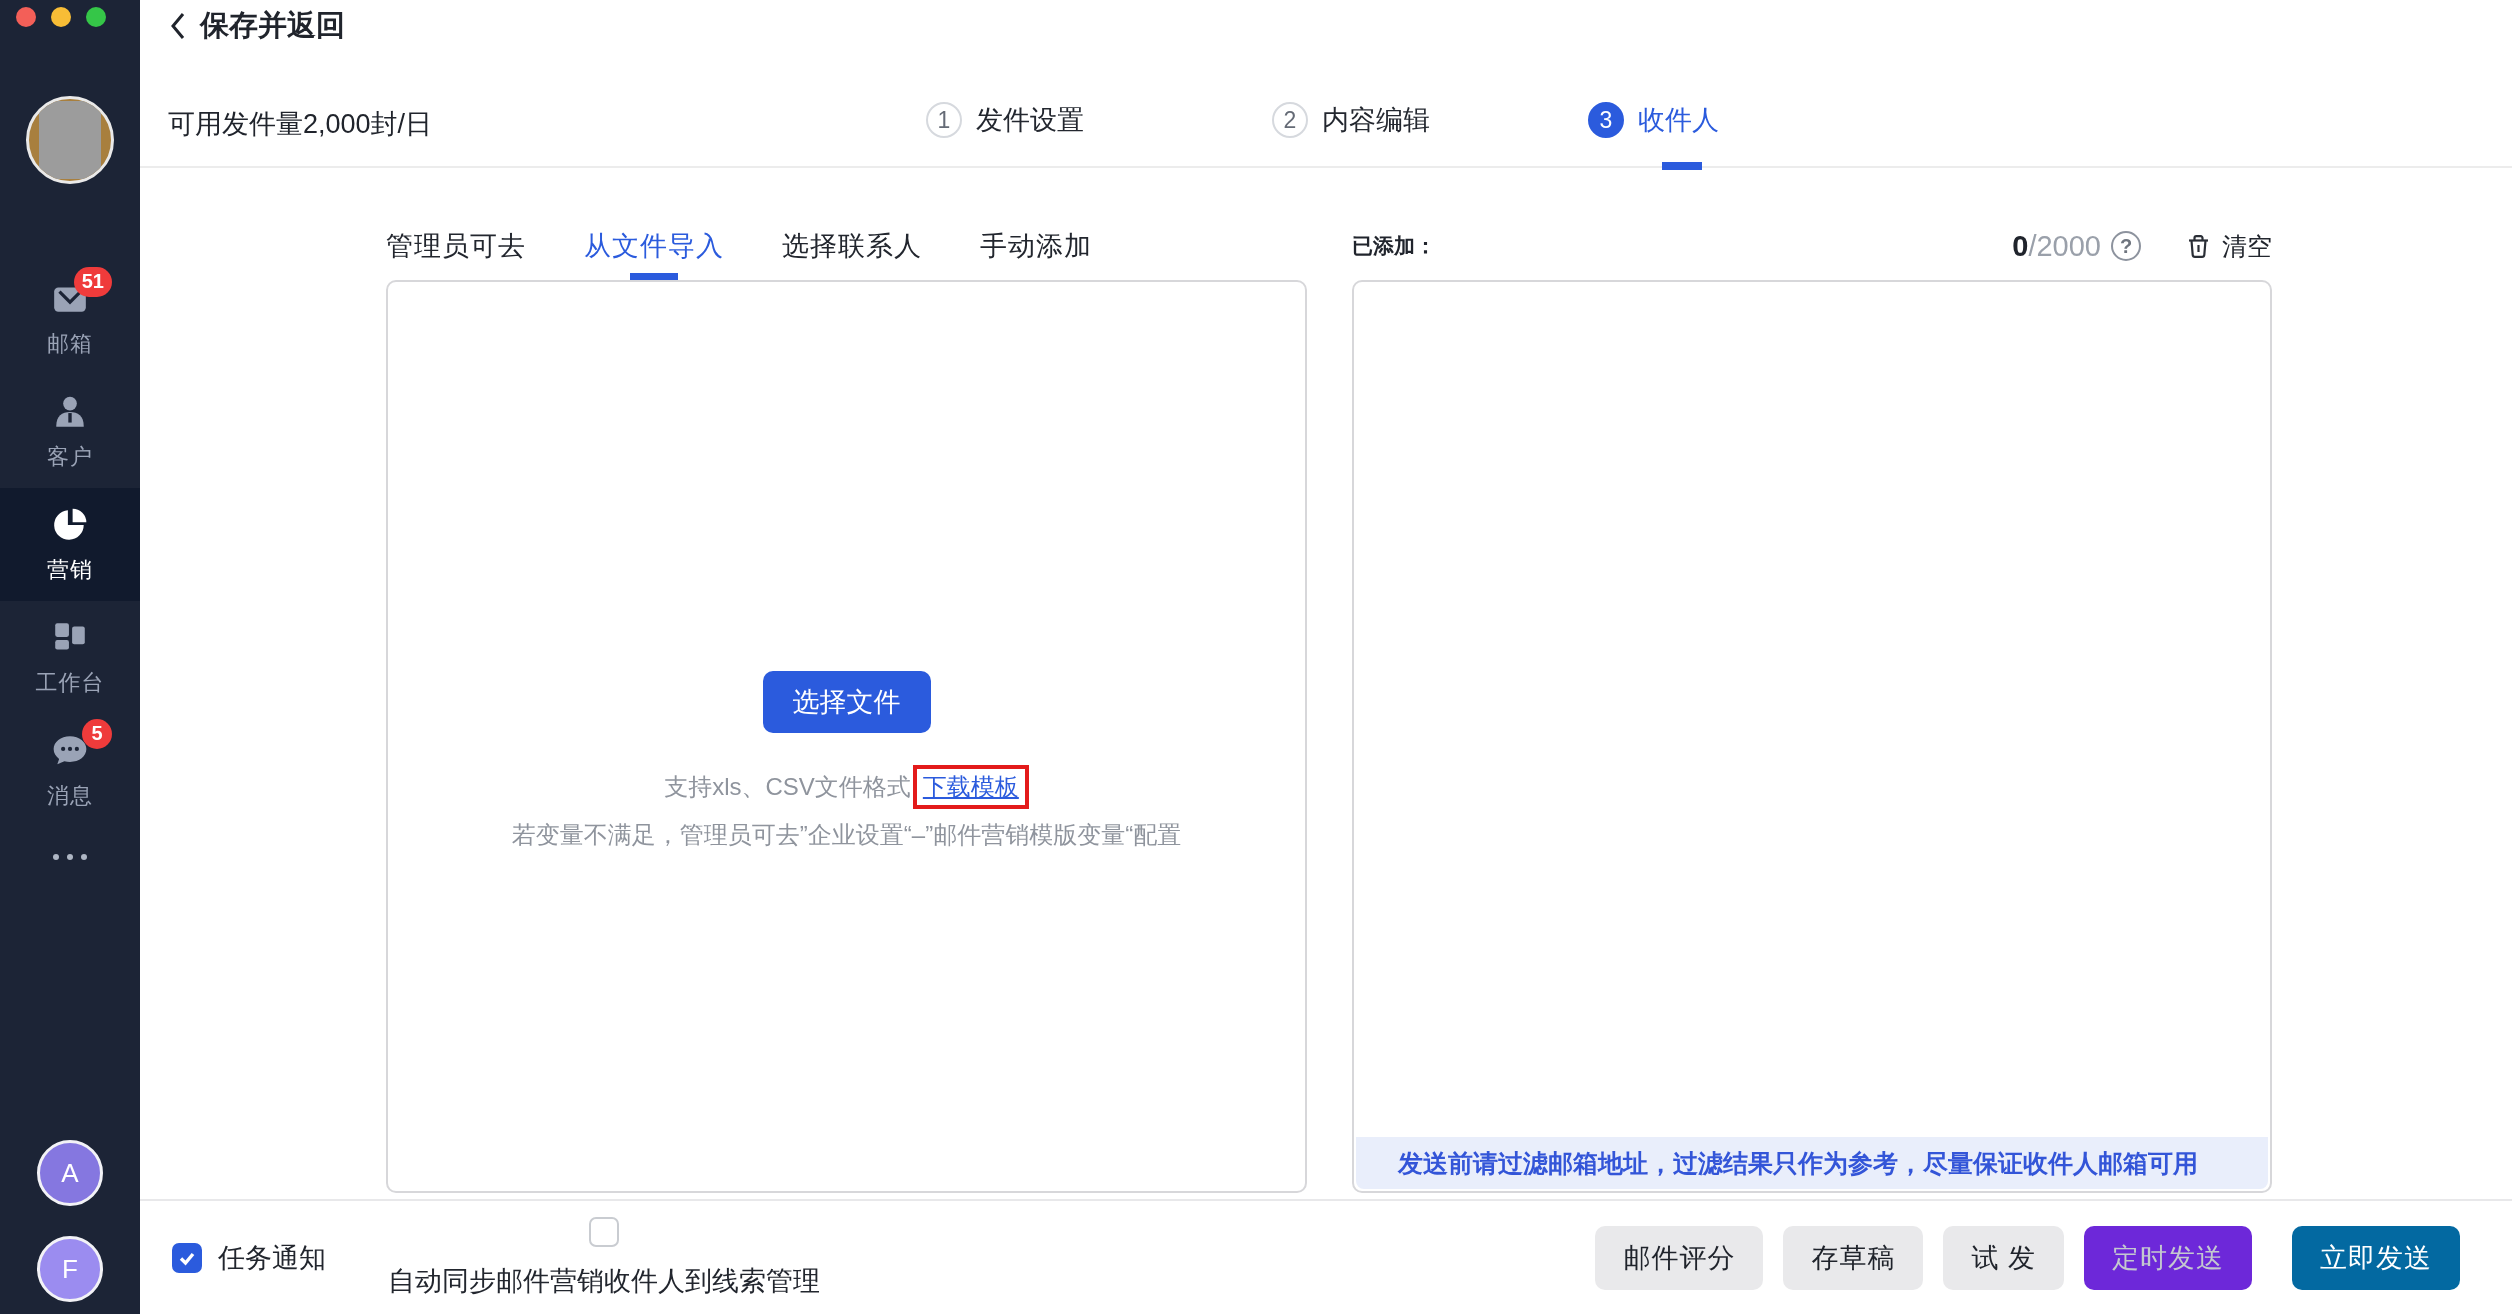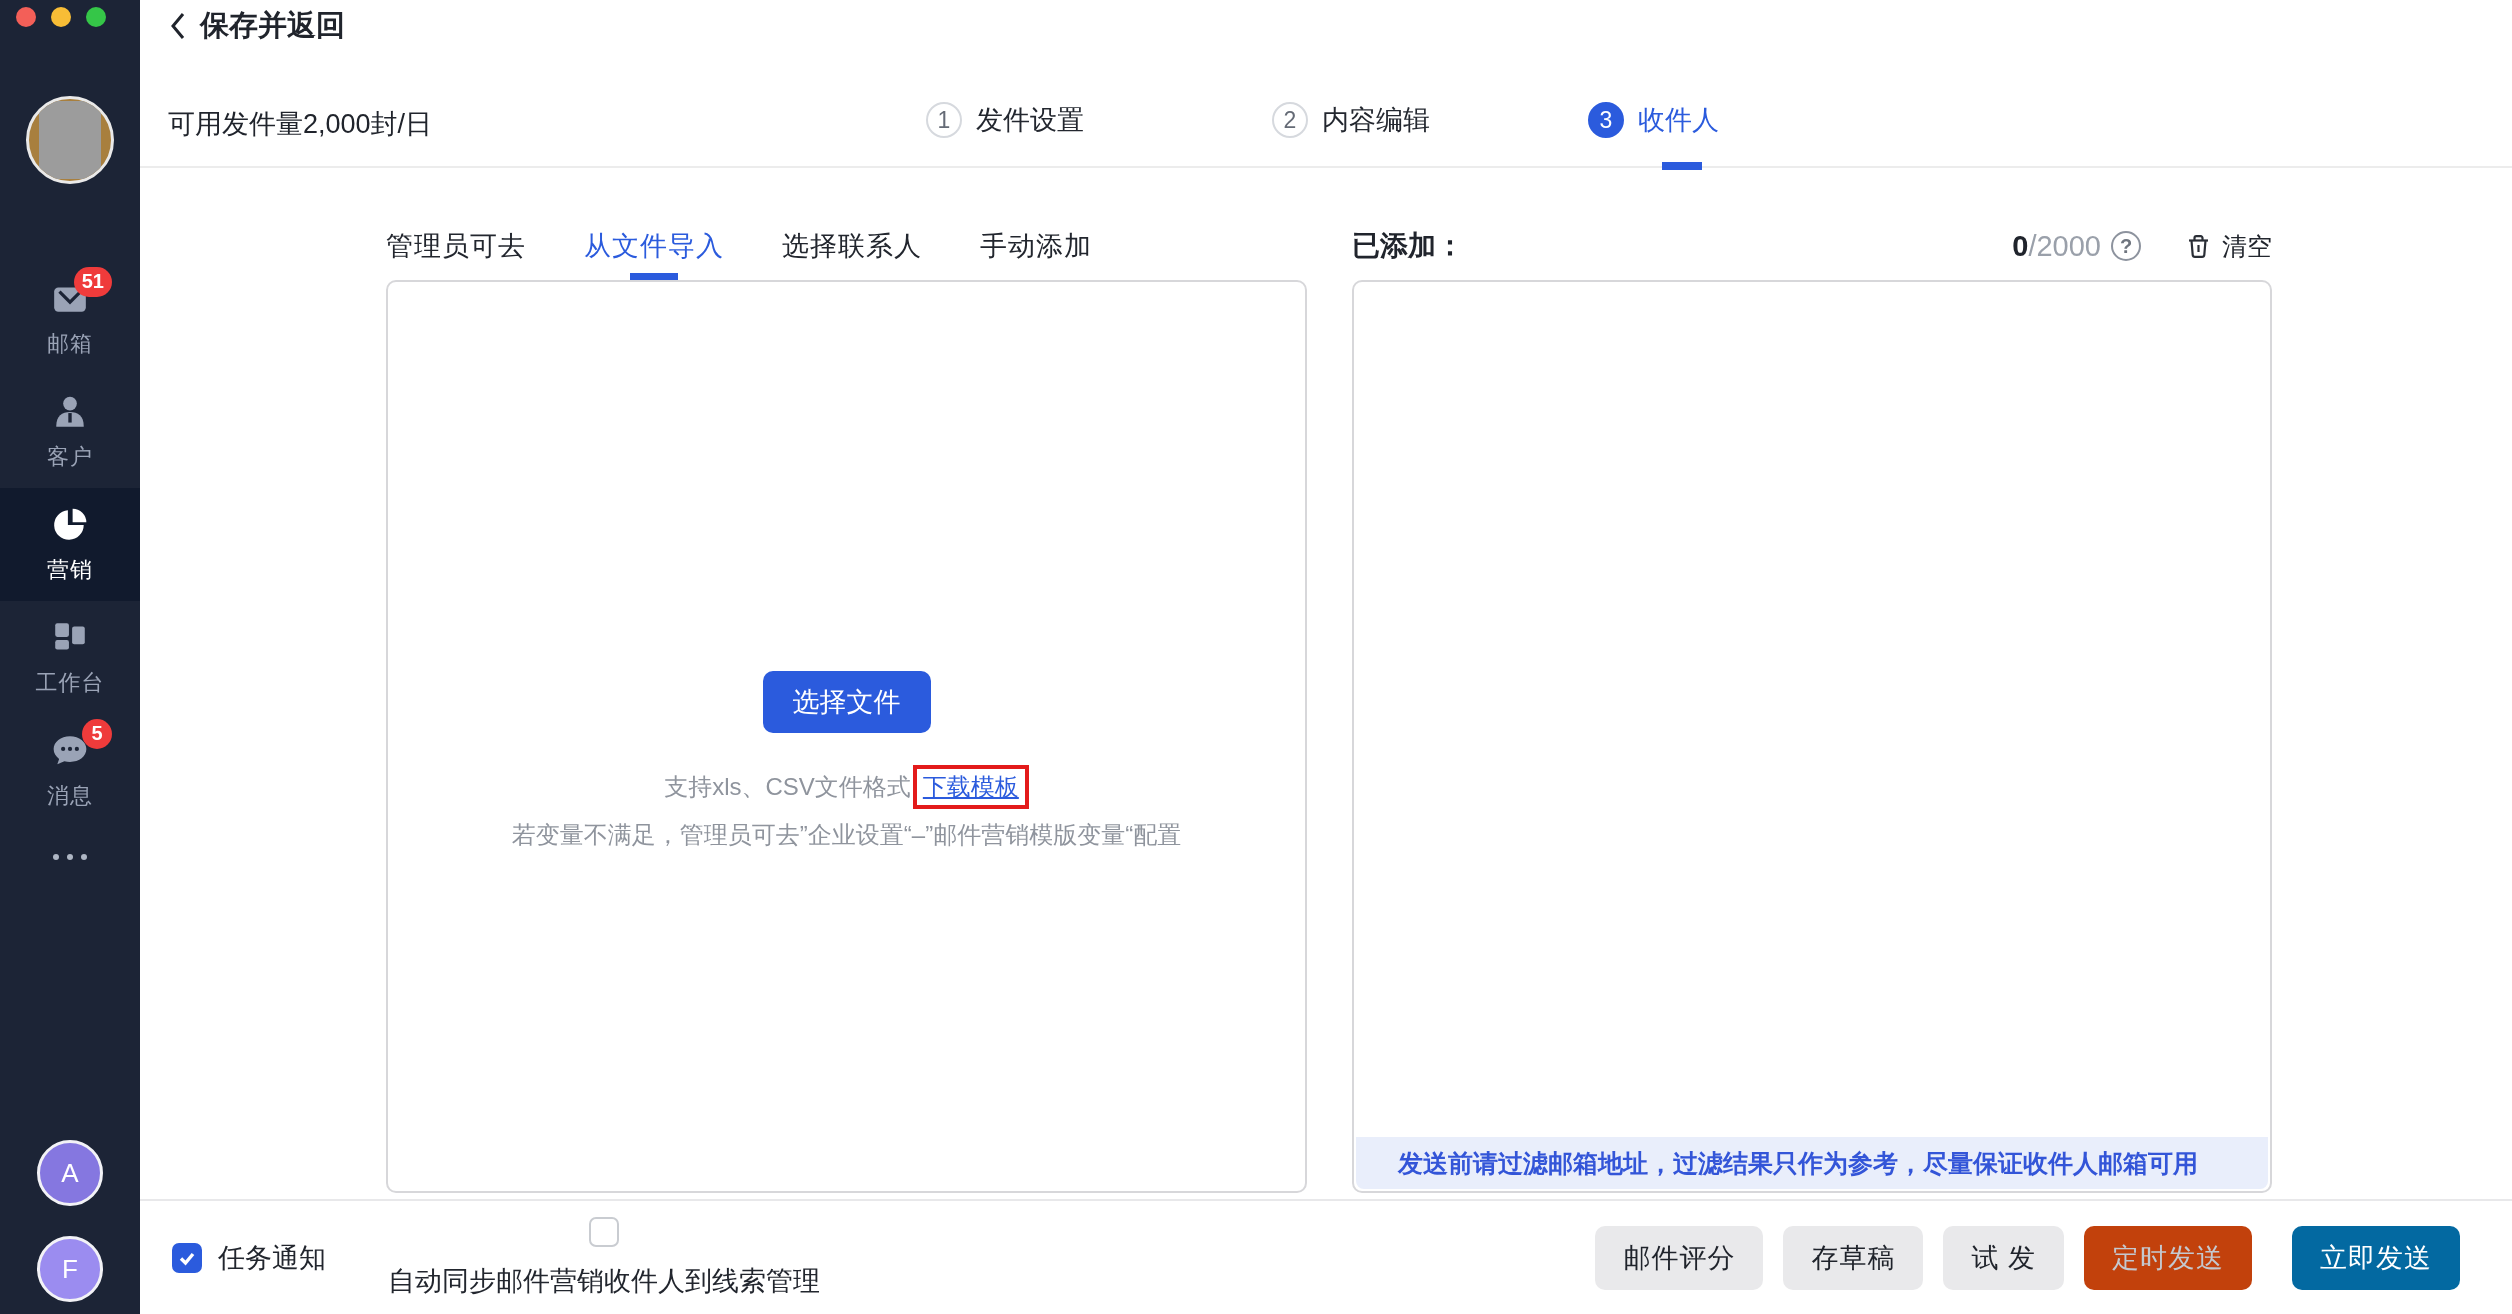--- a/index.html
+++ b/index.html
@@ -58,21 +58,21 @@
 
   
   .tabs { position:absolute; left:386px; top:224px; display:flex; gap:58px; }
   .tab { font-size:27px; font-weight:500; color:#22262e; line-height:44px; position:relative; cursor:pointer; letter-spacing:1px; }
   .tab.active { color:#2b5bdd; }
   .tab.active .tab-underline { position:absolute; left:50%; transform:translateX(-50%); bottom:-12px;
     width:48px; height:7px; background:#2b5bdd; }
 
   .added-bar { position:absolute; left:1352px; top:224px; width:920px; height:44px;
     display:flex; align-items:center; }
-  .added-title { font-size:28px; font-weight:600; color:#20242c; }
+  .added-title { font-size:21px; font-weight:600; color:#20242c; }
   .added-right { margin-left:auto; display:flex; align-items:center; }
   .added-count { font-size:29px; font-weight:600; color:#20242c; }
   .added-limit { font-size:29px; color:#9aa0aa; }
   .help-icon { width:30px; height:30px; margin-left:10px; border:2px solid #8d939e; border-radius:50%;
     color:#6f757f; font-size:20px; font-weight:700; display:flex; align-items:center; justify-content:center; cursor:pointer; }
   .clear-btn { margin-left:44px; display:flex; align-items:center; gap:10px; cursor:pointer; }
   .clear-btn svg { width:27px; height:27px; stroke:#2a2e36; fill:none; stroke-width:2.2; }
   .clear-label { font-size:25px; color:#22262e; }
 
   
@@ -100,21 +100,21 @@
   .check-group + .check-group { margin-left:62px;flex-direction:column; }
   .checkbox { width:30px; height:30px; border-radius:7px; display:flex; align-items:center; justify-content:center; }
   .checkbox.checked { background:#2b5bdd; }
   .checkbox.checked svg { width:20px; height:20px; stroke:#fff; stroke-width:3.4; fill:none; }
   .checkbox.unchecked { background:#fff; border:2px solid #c9ccd1; }
   .check-label { font-size:27px; color:#22262e; }
 
   .footer-buttons { margin-left:auto; display:flex; align-items:center; gap:20px; }
   .f-btn { height:64px; padding:0 28px; border:none; border-radius:10px; font-size:27px; font-weight:500;
     font-family:inherit; background:#e9e9eb; color:#1f232b; cursor:pointer; letter-spacing:1px; }
-  .f-btn.disabled { background:#c2410c; color:#c4c8cf; cursor:default; }
+  .f-btn.disabled { background:#6d28d9; color:#c4c8cf; cursor:default; }
   .f-btn.primary-disabled { background:#0369a1; color:#ffffff; margin-left:20px; cursor:default; }
 </style>
 </head>
 <body>
 
 <div class="stage">
 
   <aside class="sidebar">
     <div class="traffic">
       <span class="dot red"></span>

